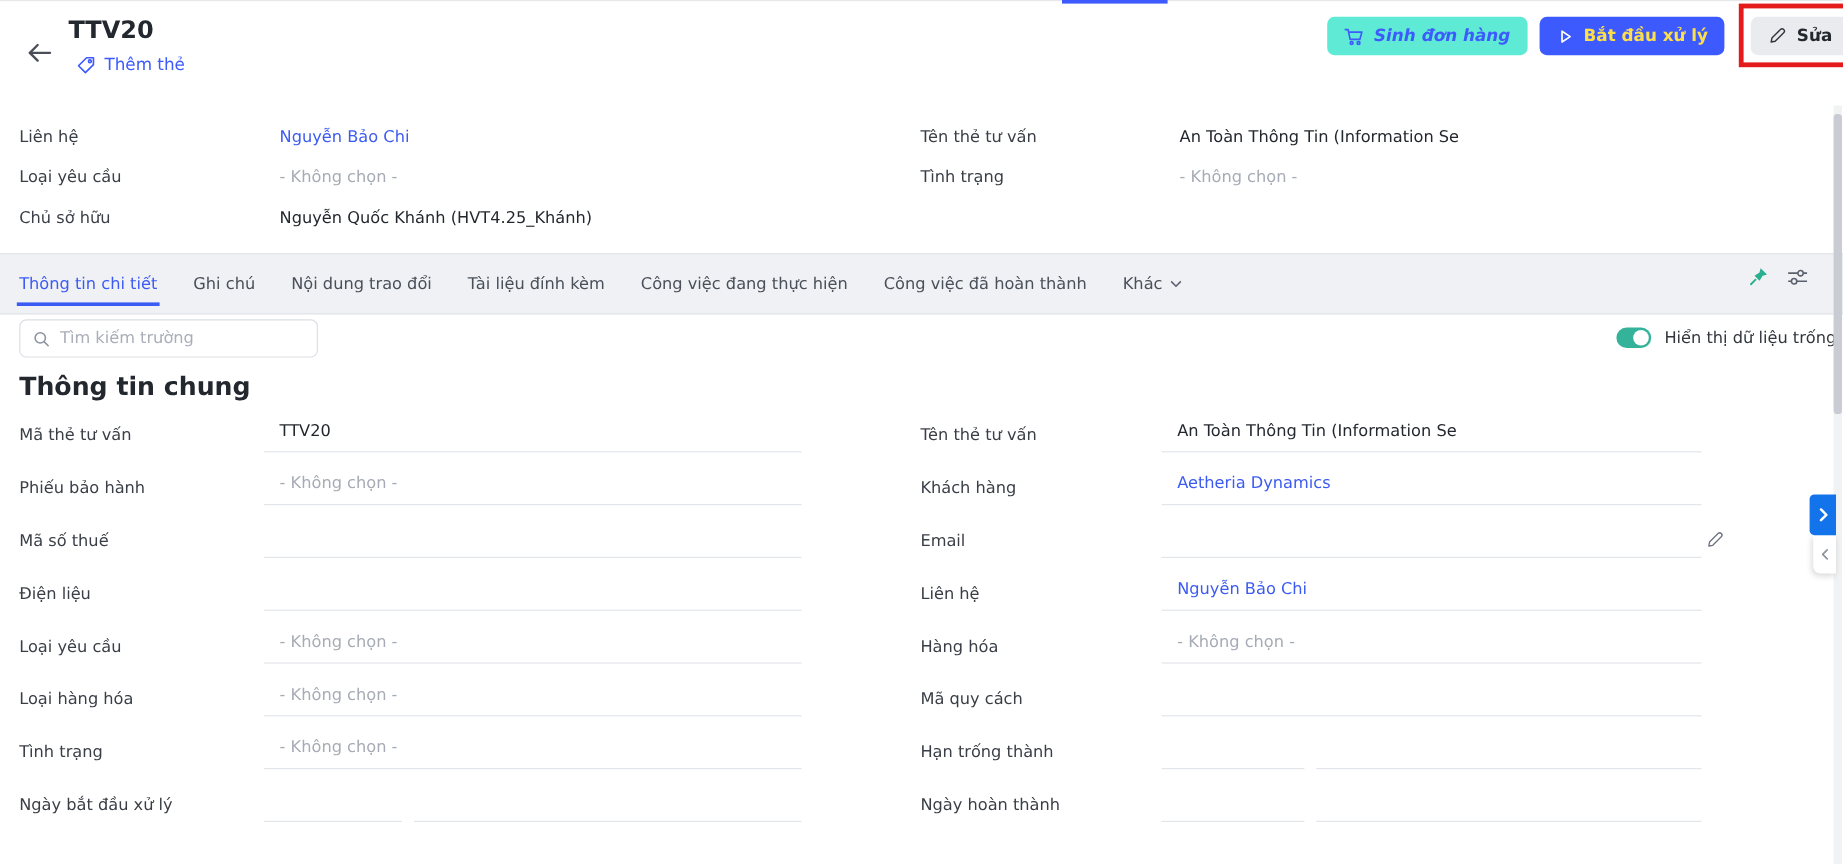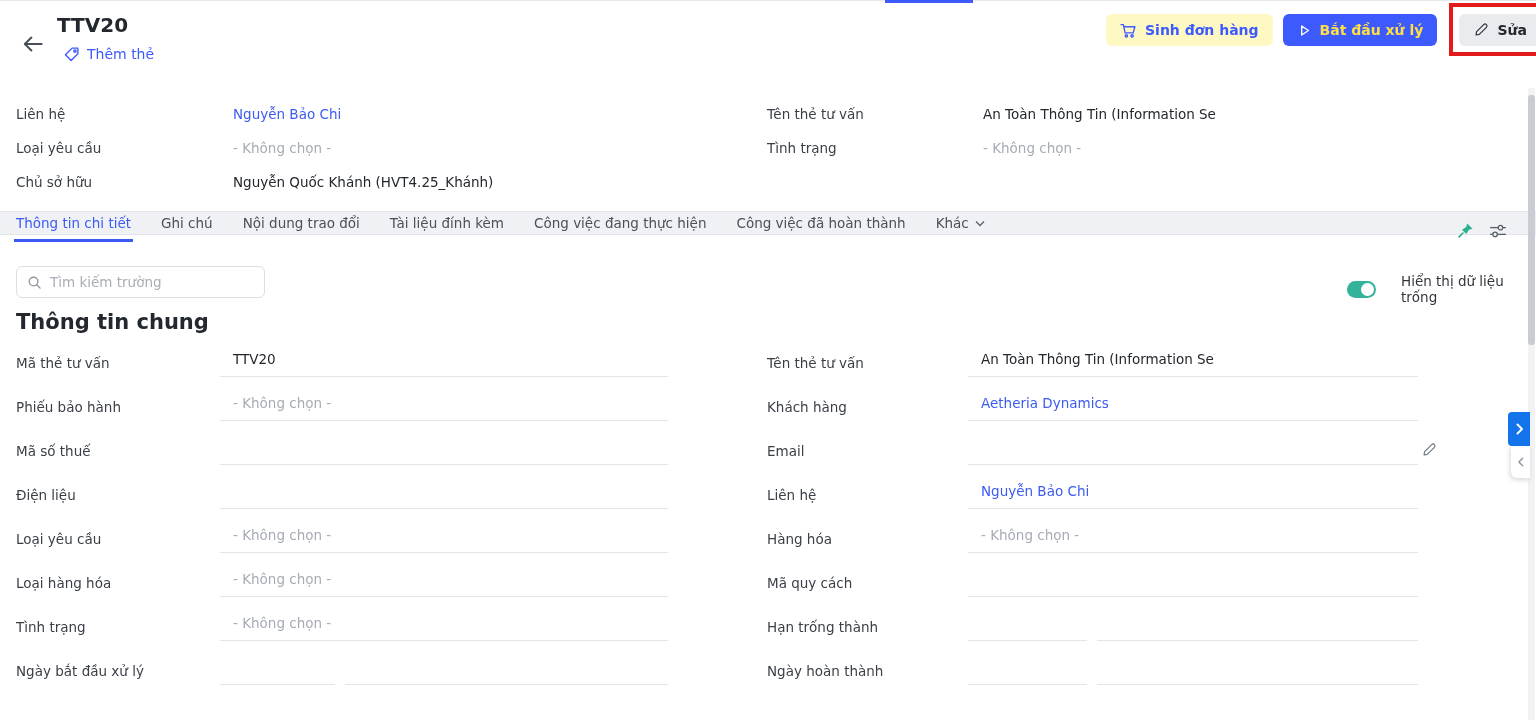--- a/index.html
+++ b/index.html
@@ -13,50 +13,50 @@
   .top-line { position:absolute; top:0; left:0; right:0; height:1px; background:#e7e8ea; }
   .top-indicator { position:absolute; top:0; left:885px; width:88px; height:3px; background:#3d5afe; }
 
   
   .back-btn { position:absolute; left:20px; top:31px; width:26px; height:26px; cursor:pointer; }
   .page-title { position:absolute; left:57px; top:13px; font-size:20px; font-weight:700; color:#23272e; }
   .tag-row { position:absolute; left:63px; top:46px; display:flex; align-items:flex-start; gap:7px; color:#3d5afe; font-size:14px; cursor:pointer; }
 
   .actions { position:absolute; left:1106px; top:14px; height:32px; display:flex; align-items:center; }
   .btn { height:32px; border-radius:6px; display:inline-flex; align-items:center; gap:8px; padding:0 14px; font-size:14px; font-weight:600; white-space:nowrap; cursor:pointer; border:none; font-family:inherit; }
-  .btn-light { background:#fef9c3; color:#3d5afe; }
+  .btn-light { background:#5eead4; color:#3d5afe;font-style:italic; }
   .btn-primary { background:#3d5afe; color:#fde047; margin-left:10px; }
   .edit-wrap { position:relative; margin:0 16px 0 22px; }
   .btn-gray { background:#e9ebee; color:#23272e; }
   .red-box { position:absolute; left:-10px; right:-9px; top:-11px; bottom:-10px; border:4px solid #e31b1b; pointer-events:none; }
 
   
   .sum-col { position:absolute; top:104px; }
   .sum-col.sleft { left:16px; width:740px; }
   .sum-col.sright { left:767px; width:720px; }
   .sum-row { display:flex; align-items:center; height:20px; margin-bottom:14px; }
   .sleft .sum-label { width:217px; color:#3a3f47; flex:none; }
   .sright .sum-label { width:216px; color:#3a3f47; flex:none; }
   .v-text { color:#23272e; }
   .v-link { color:#3c5bf0; cursor:pointer; }
   .v-muted { color:#a6abb5; }
 
   
-  .tabbar { position:absolute; top:211px; left:0; right:0; height:24px; background:#eff1f4; border-top:1px solid #e2e4e8; border-bottom:1px solid #e2e4e8; display:flex; align-items:center; padding-left:16px; gap:30px; color:#4a505a; }
+  .tabbar { position:absolute; top:211px; left:0; right:0; height:51px; background:#eff1f4; border-top:1px solid #e2e4e8; border-bottom:1px solid #e2e4e8; display:flex; align-items:center; padding-left:16px; gap:30px; color:#4a505a; }
   .tab { height:37px; display:flex; align-items:center; gap:6px; position:relative; cursor:pointer; white-space:nowrap; }
   .tab.active { color:#3c5bf5; }
   .tab.active::after { content:""; position:absolute; left:-2px; right:-2px; bottom:0; height:3px; background:#3c5bf5; }
   .tabbar-icons { position:absolute; right:29px; top:0; height:37px; display:flex; align-items:center; gap:15px; }
   .tabbar-icons .ticon { cursor:pointer; display:flex; }
 
   
   .search { position:absolute; left:16px; top:266px; width:249px; height:32px; border:1px solid #dcdfe4; border-radius:6px; display:flex; align-items:center; gap:8px; padding:0 10px; background:#fff; }
   .search input { border:none; outline:none; flex:1; font-family:inherit; font-size:13.5px; color:#23272e; background:transparent; }
   .search input::placeholder { color:#a9aeb8; }
-  .toggle-row { position:absolute; left:1347px; top:273px; display:flex; align-items:center; gap:25px; color:#33373d; }
+  .toggle-row { position:absolute; left:1347px; top:273px; display:flex; align-items:center; gap:11px; color:#33373d; }
   .switch { width:29px; height:17px; border-radius:9px; background:#35b39a; position:relative; cursor:pointer; flex:none; }
   .switch::after { content:""; position:absolute; right:2px; top:2px; width:13px; height:13px; background:#fff; border-radius:50%; }
 
   
   .section-title { position:absolute; left:16px; top:310px; font-size:21px; font-weight:700; color:#23272e; }
 
   .frow { position:absolute; height:44px; }
   .frow.lcol { left:16px; width:652px; }
   .frow.rcol { left:767px; width:651px; }
   .flabel { position:absolute; left:0; top:13px; color:#3a3f47; white-space:nowrap; }

